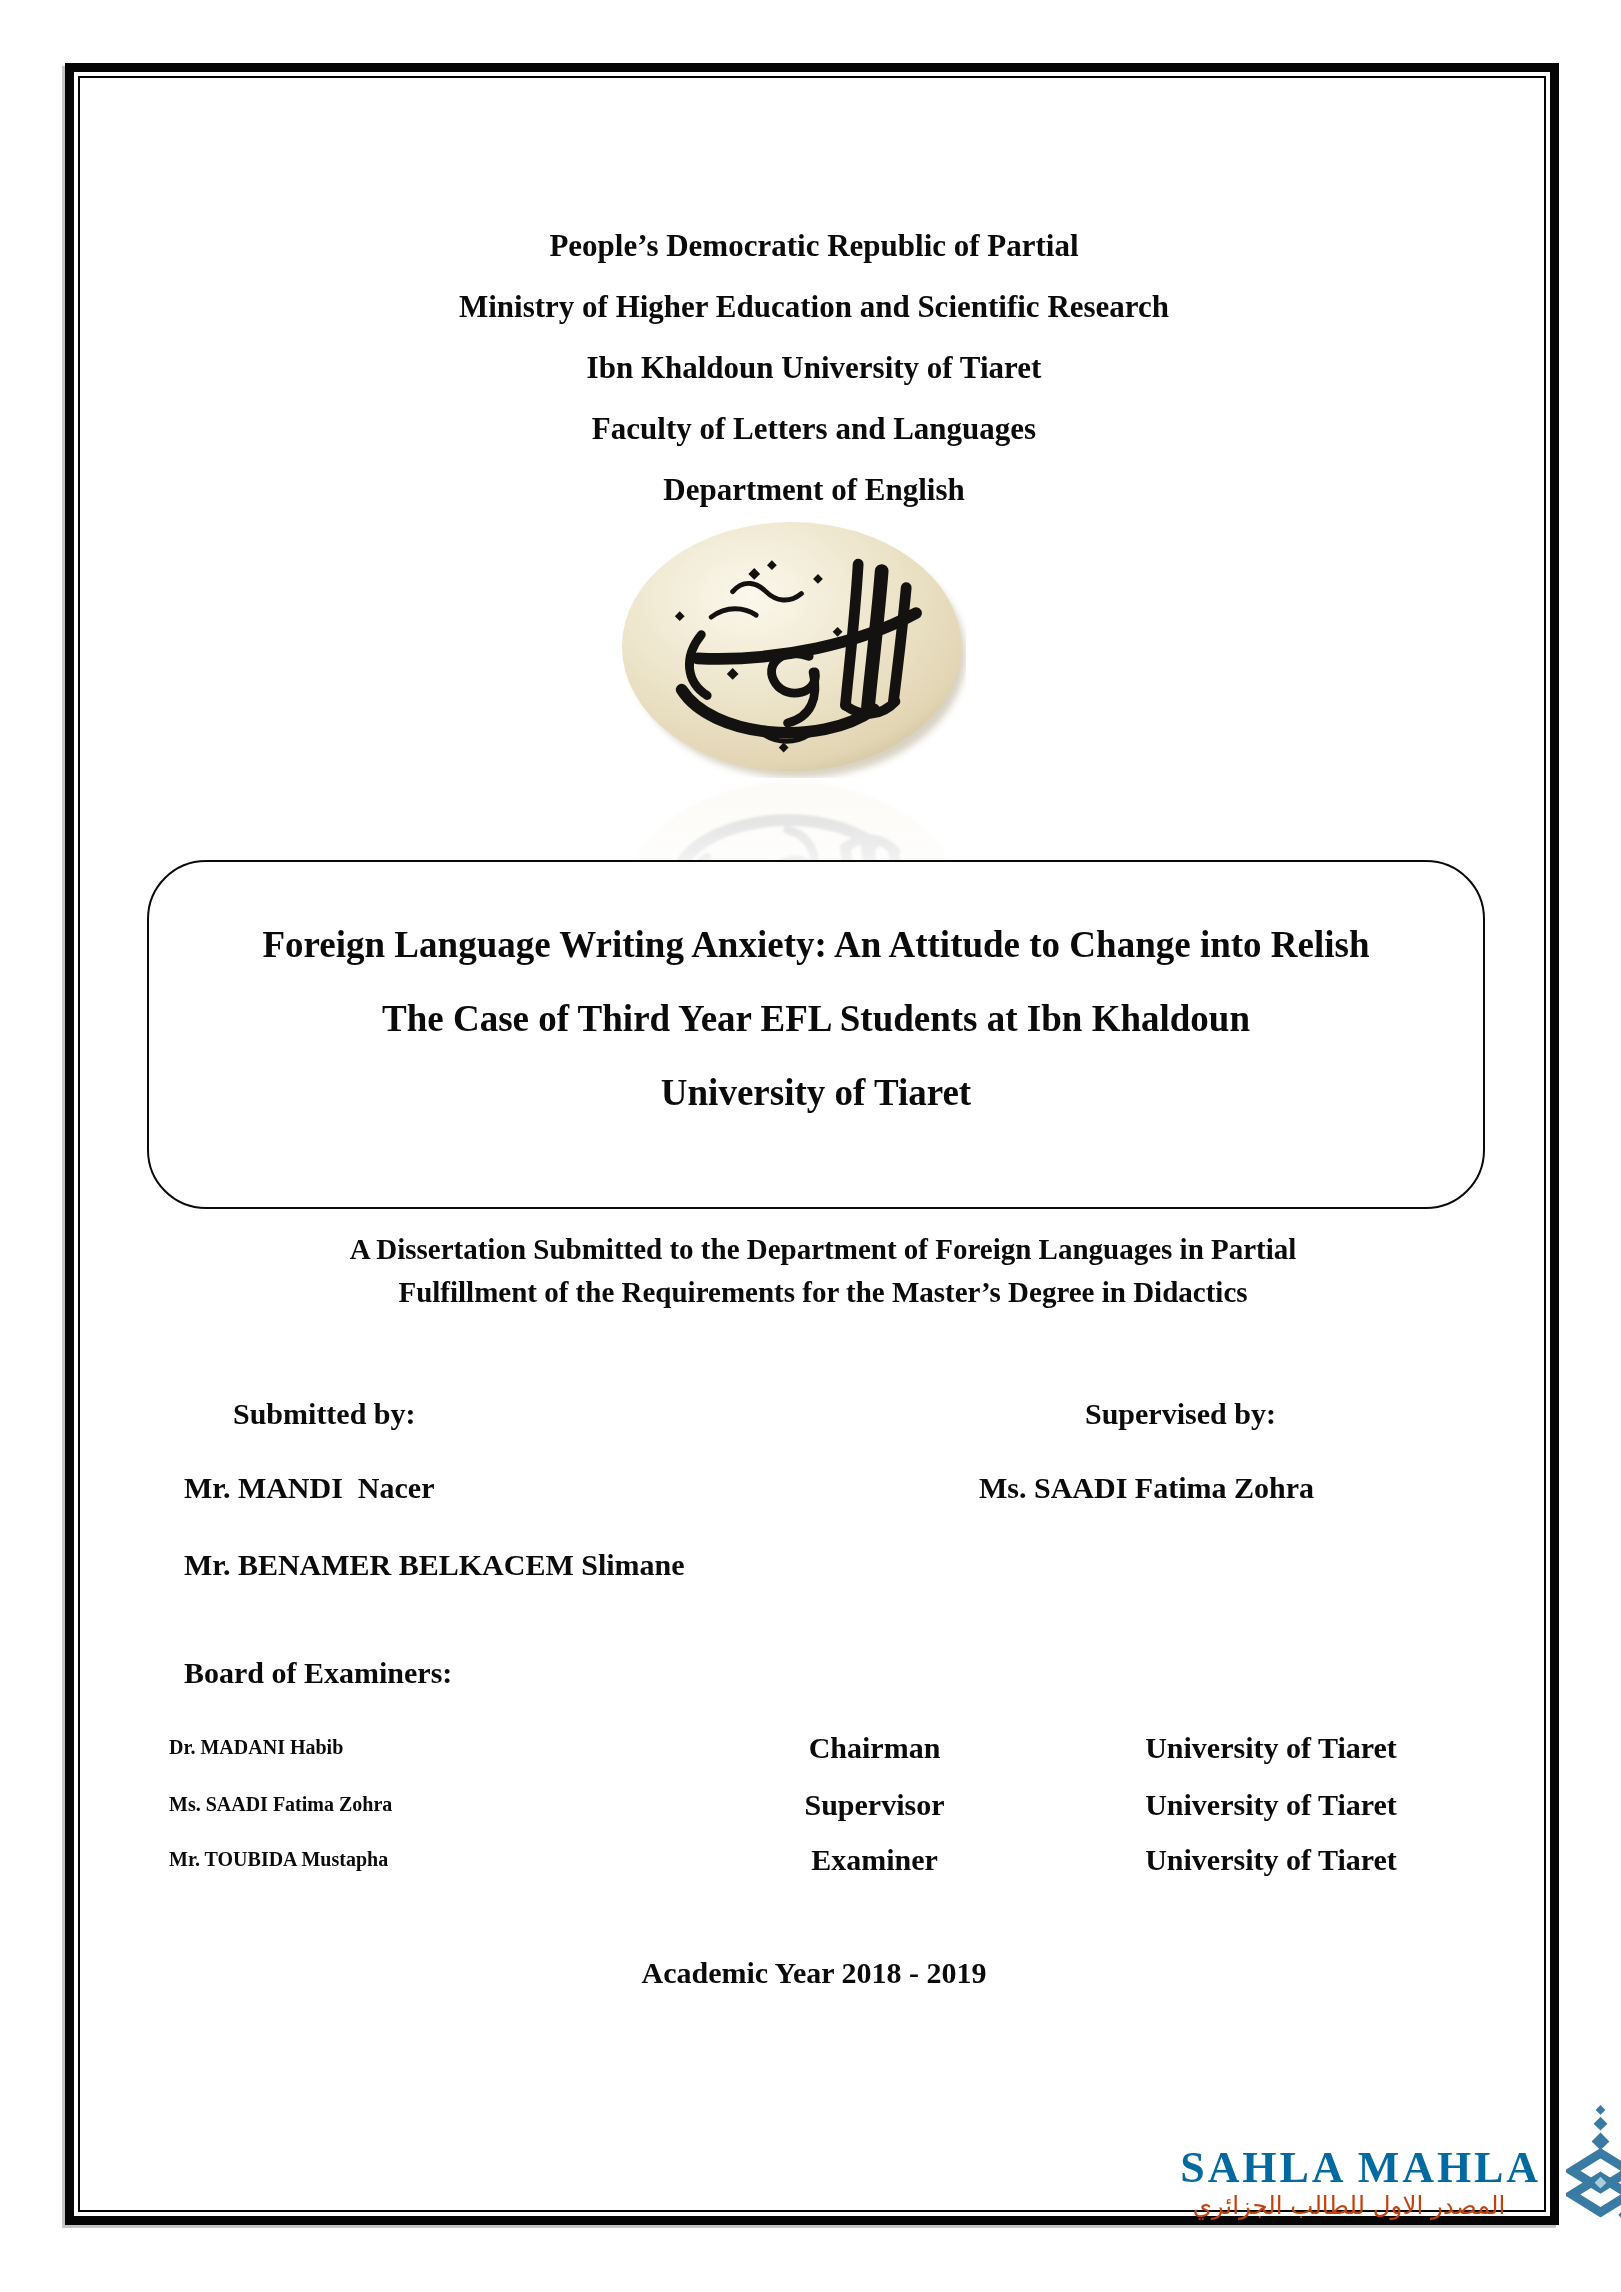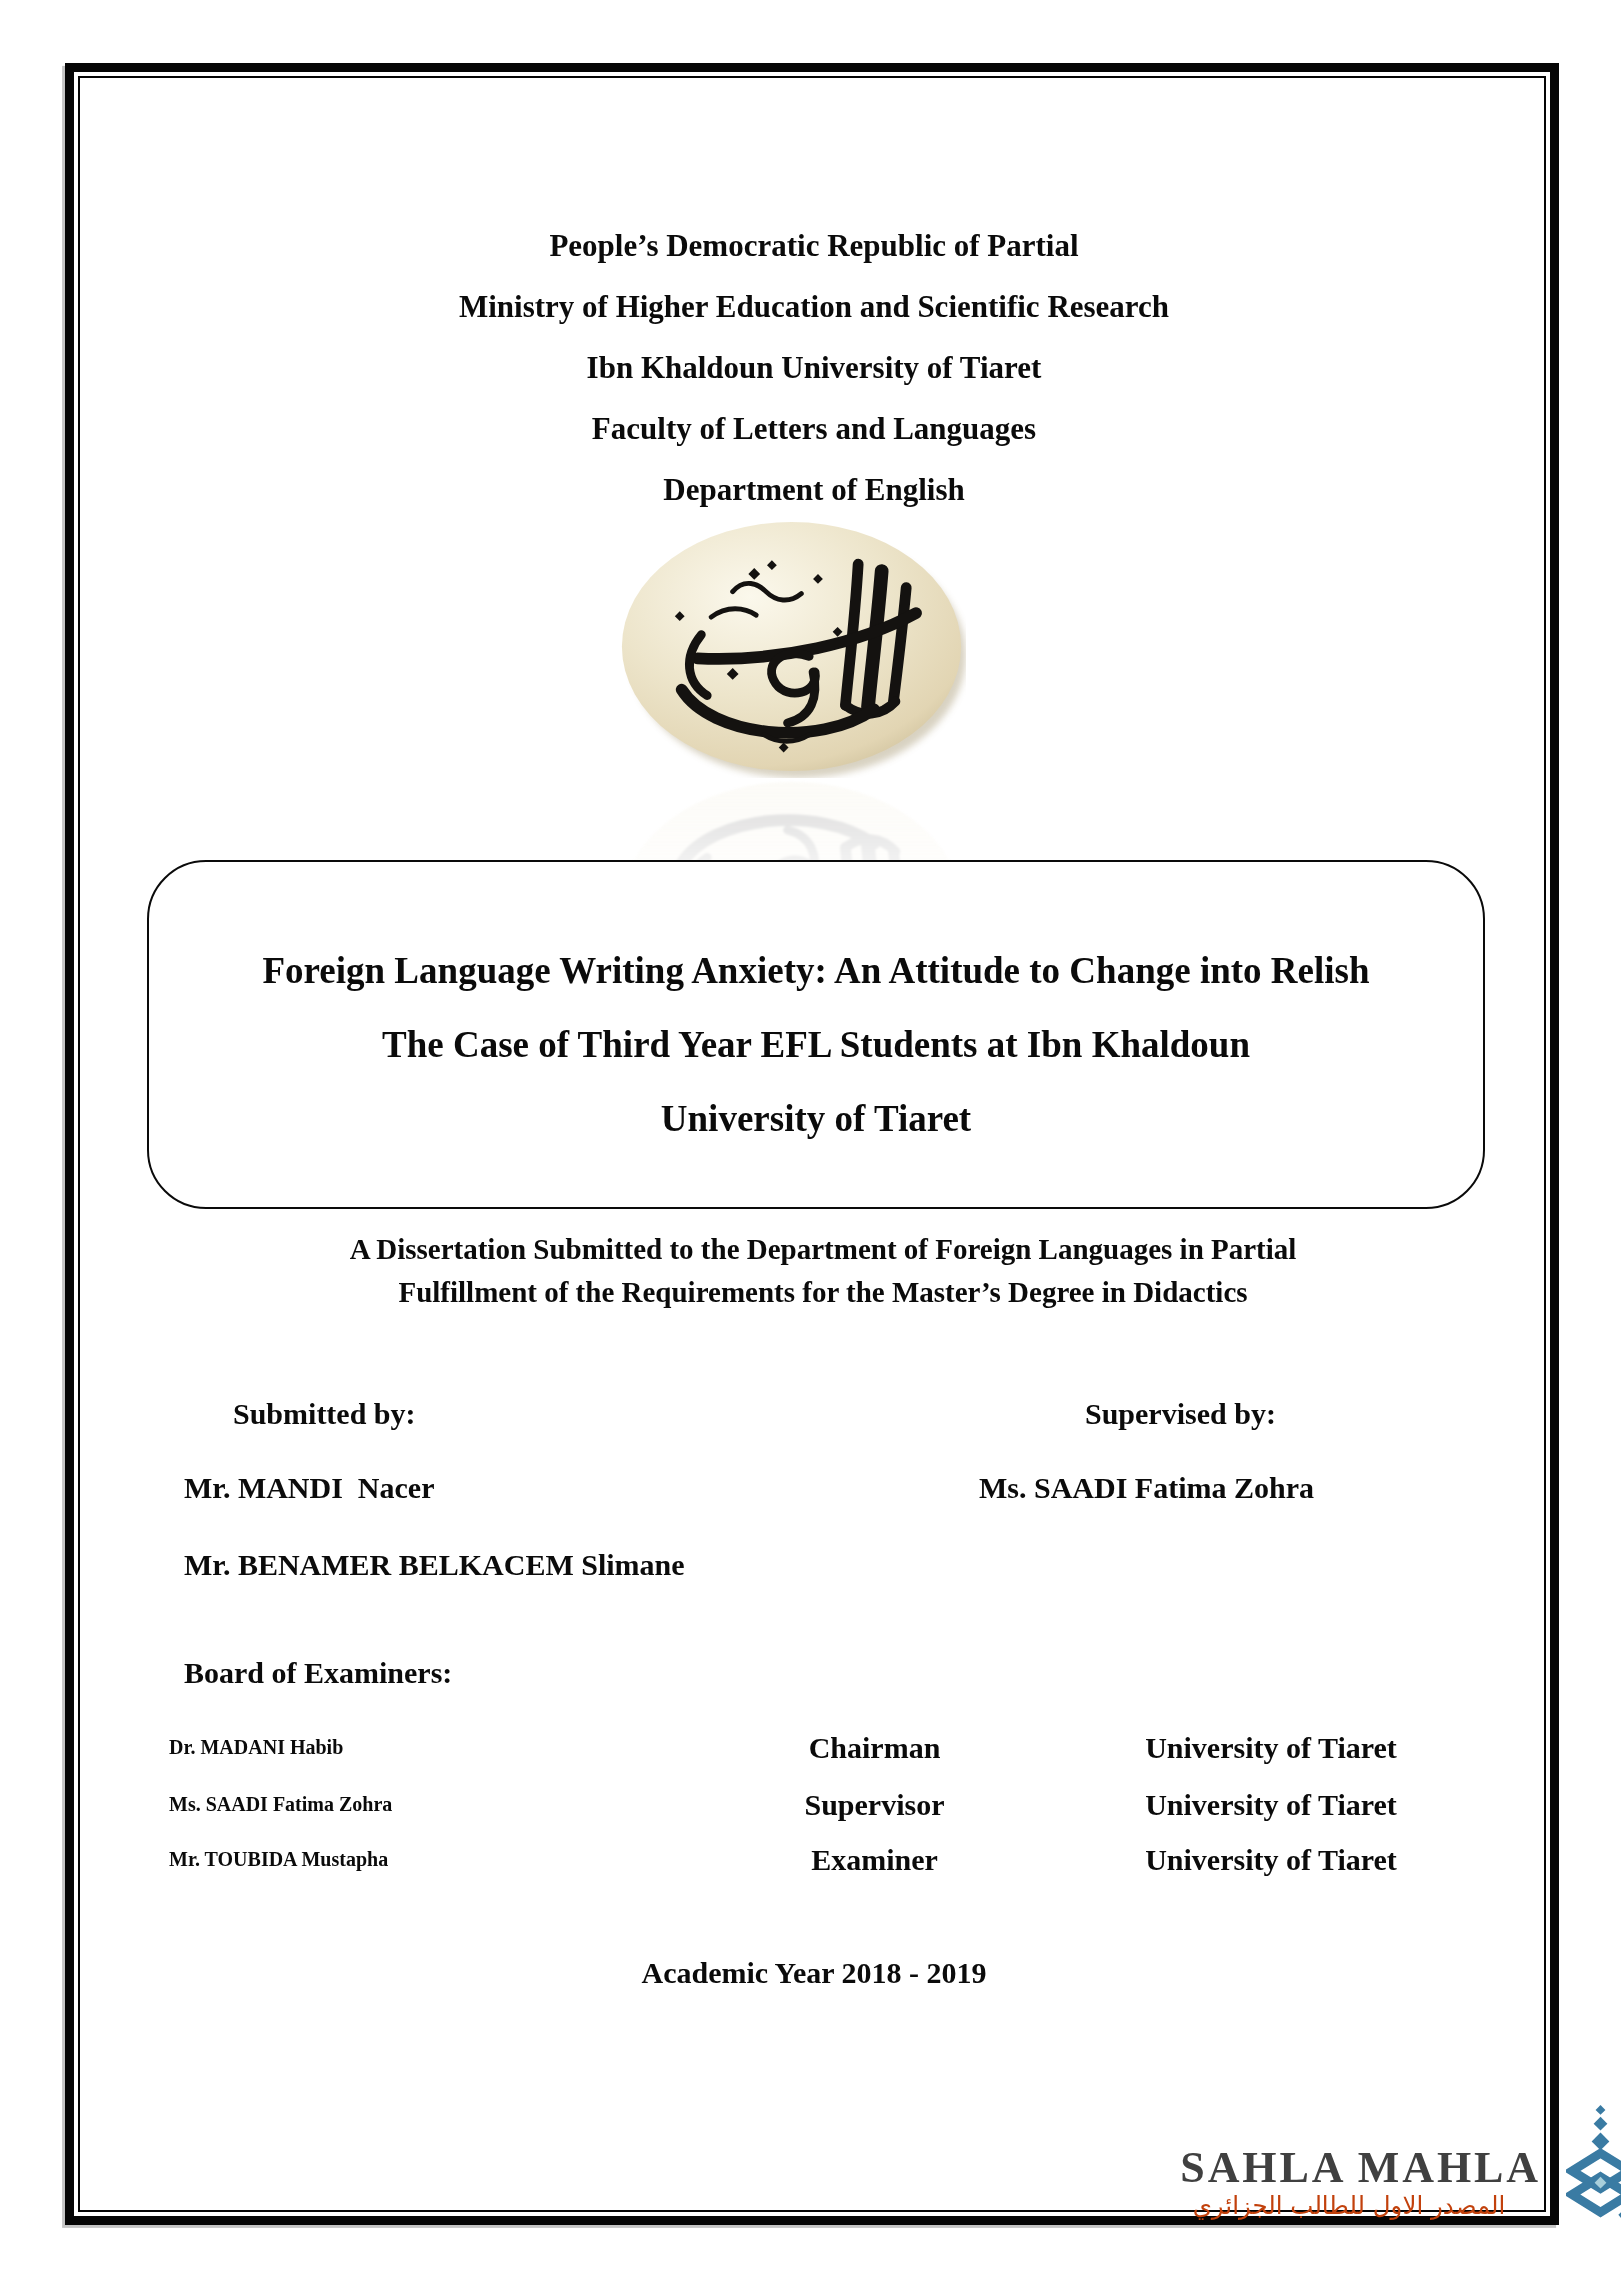--- a/index.html
+++ b/index.html
@@ -44,21 +44,21 @@
     -webkit-mask-image:linear-gradient(to top, rgba(0,0,0,.95) 0%, transparent 52%);
     mask-image:linear-gradient(to top, rgba(0,0,0,.95) 0%, transparent 52%);
     pointer-events:none;
   }
   .logo-reflection svg{display:block;width:100%;height:100%;}
   
   .title-box{
     position:absolute;left:147px;top:860px;width:1338px;height:349px;
     box-sizing:border-box;
     border:2.9px solid #0a0a0a;border-radius:59px;
-    text-align:center;padding-top:72px;
+    text-align:center;padding-top:46px;
     font-size:37px;line-height:74px;
     background:#ffffff;z-index:2;
   }
   
   .submission{
     position:absolute;left:208px;top:1228px;width:1230px;
     text-align:center;font-size:29px;line-height:43px;z-index:2;
   }
   
   .abs{position:absolute;z-index:2;font-size:30px;line-height:35px;white-space:pre;}
@@ -80,21 +80,21 @@
   .academic-year{
     position:absolute;left:69px;top:1956px;width:1490px;
     text-align:center;font-size:30px;z-index:2;
   }
   
   .watermark{
     position:absolute;left:1157px;top:2145px;width:384px;z-index:5;
   }
   .wm-brand{
     font-size:44px;line-height:45px;letter-spacing:2.9px;
-    text-align:right;color:#404040;
+    text-align:right;color:#0369a1;
     font-family:"Liberation Serif", serif;font-weight:bold;
     white-space:nowrap;
   }
   .wm-tagline{
     margin-top:1px;text-align:center;
     font-size:24.5px;line-height:29px;color:#c2410c;
     font-family:"DejaVu Sans", sans-serif;font-weight:normal;
     direction:rtl;white-space:nowrap;
   }
   .wm-icon{

